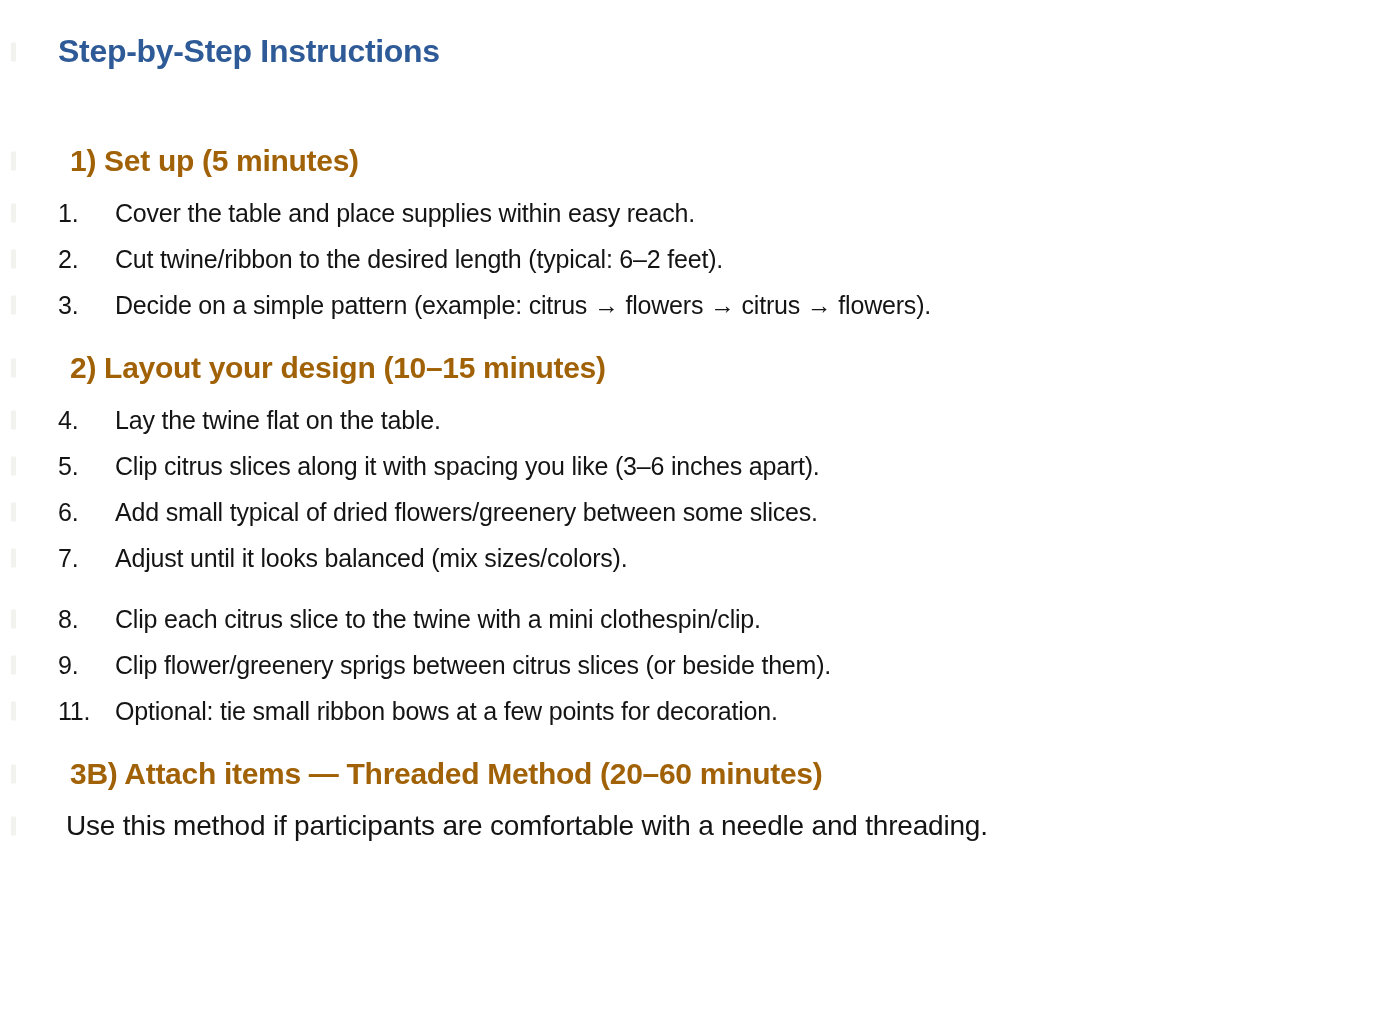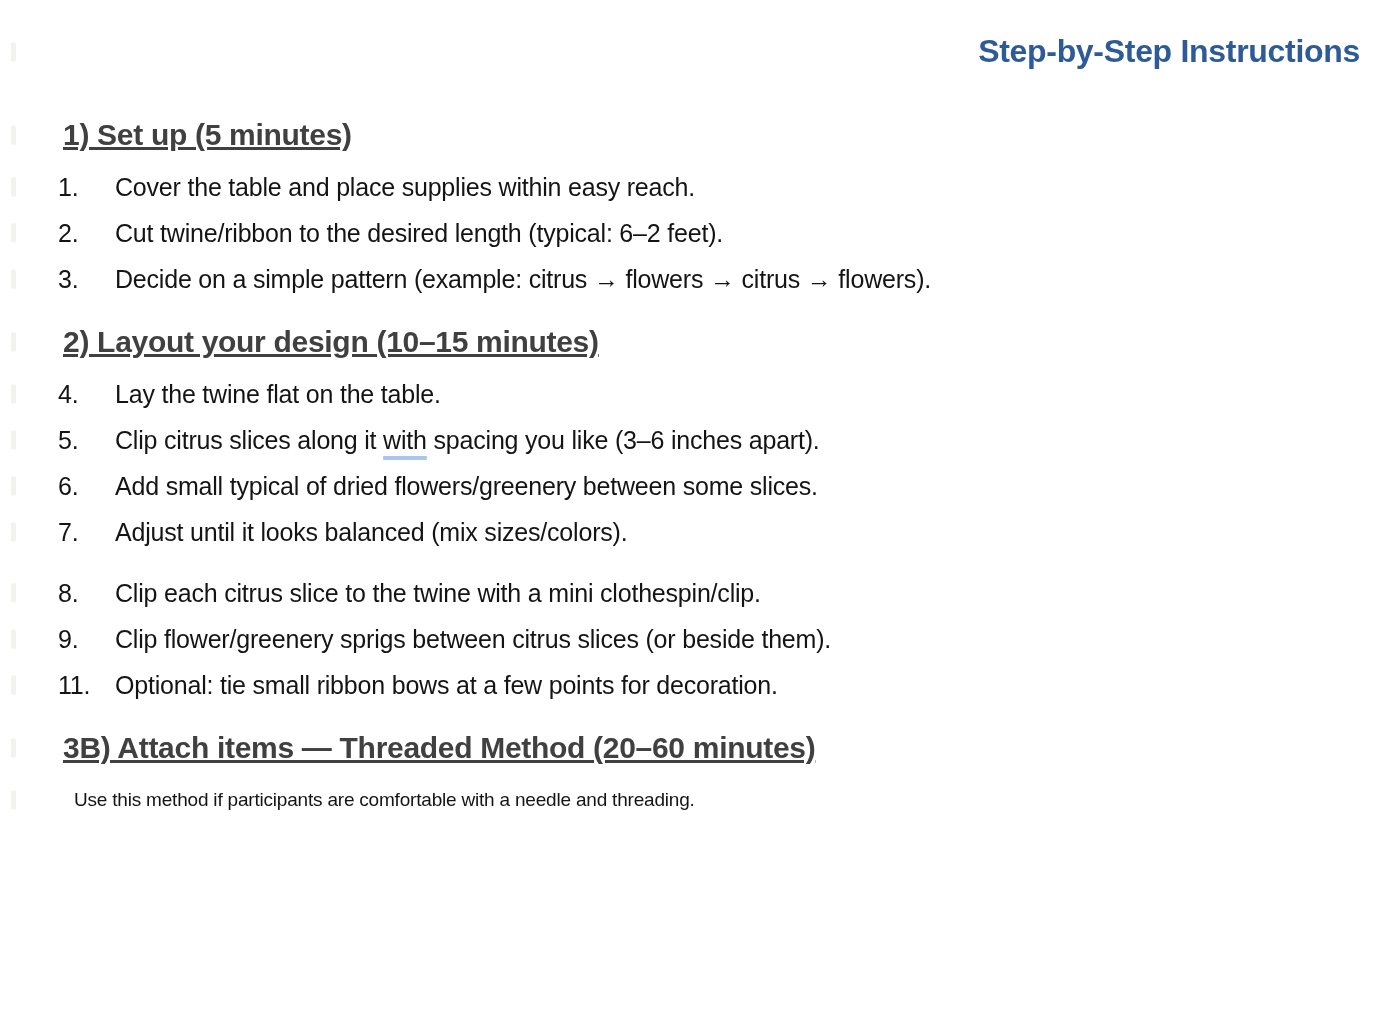--- a/index.html
+++ b/index.html
@@ -24,63 +24,60 @@
     position: absolute;
     left: -47px;
     top: 50%;
     transform: translateY(-50%);
     width: 5px;
     height: 19px;
     background: #f2f2ef;
     border-radius: 1px;
   }
   .doc-title {
-    margin: 0 0 48px 0;
+    margin: 0 0 74px 0;
     font-size: 32px;
     line-height: 37px;
     font-weight: 700;
     letter-spacing: -0.3px;
     color: #2E5B97;
-    text-align: right;
   }
   .section { margin-top: 31px; }
   .section:first-of-type { margin-top: 0; }
   .section-heading {
-    margin: 0 0 20px 5px;
+    margin: 0 0 20px 12px;
     font-size: 30px;
     line-height: 34px;
     font-weight: 700;
     letter-spacing: -0.3px;
-    color: #404040;
-    text-decoration: underline;
+    color: #a16207;
   }
   .item {
     display: flex;
     align-items: flex-start;
     margin-bottom: 16px;
     font-size: 25px;
     line-height: 30px;
     letter-spacing: -0.2px;
   }
   .num {
     width: 57px;
     flex: none;
   }
   .txt { flex: 1 1 auto; }
   .grammar-underline {
-    text-decoration: underline;
     text-decoration-color: #A9C6EE;
     text-decoration-thickness: 4px;
     text-underline-offset: 7px;
     text-decoration-skip-ink: none;
     text-align: center;
   }
   .closing-para {
-    margin: 16px;
-    font-size: 19px;
+    margin: 8px;
+    font-size: 28px;
     line-height: 30px;
     letter-spacing: -0.2px;
   }
 </style>
 </head>
 <body>
 
 <div class="doc">
 
   <div class="row">

